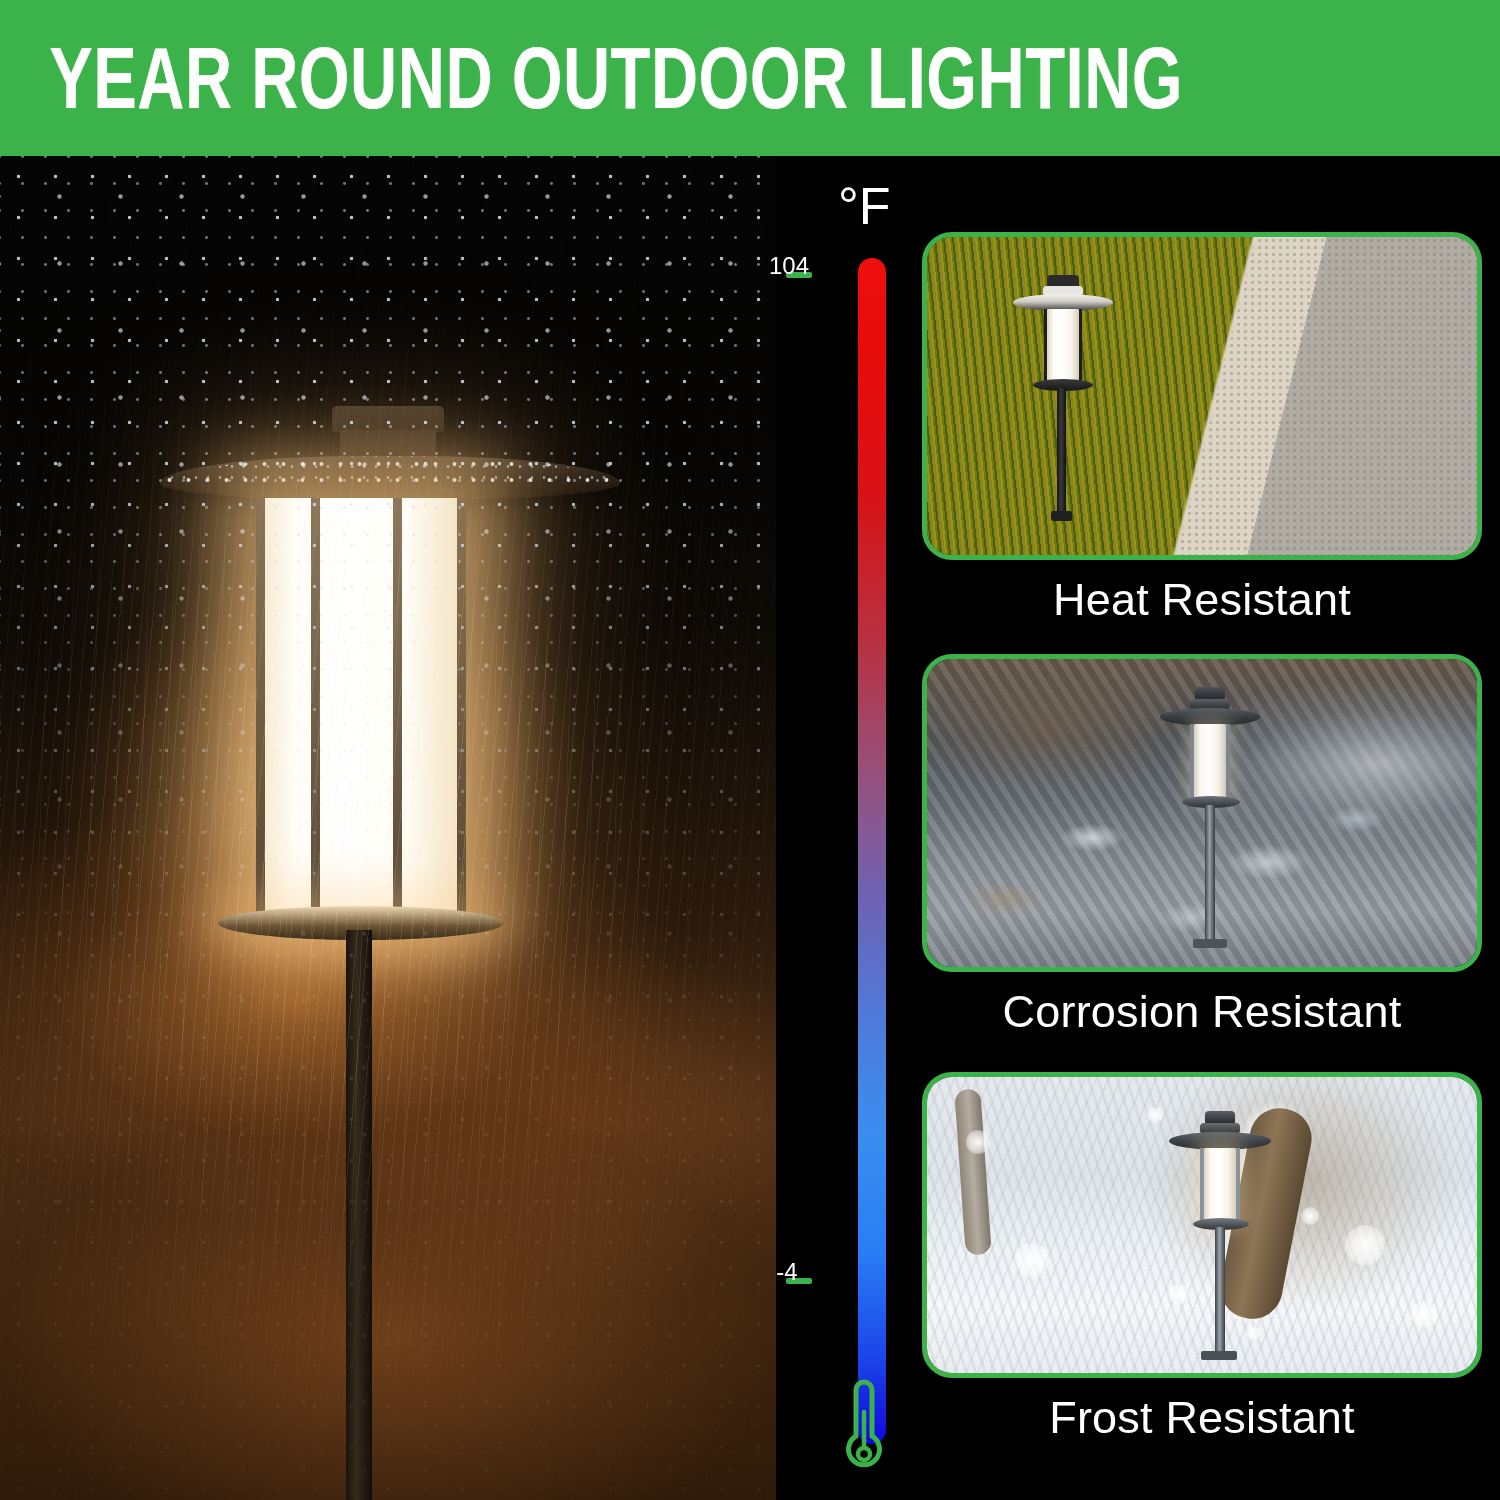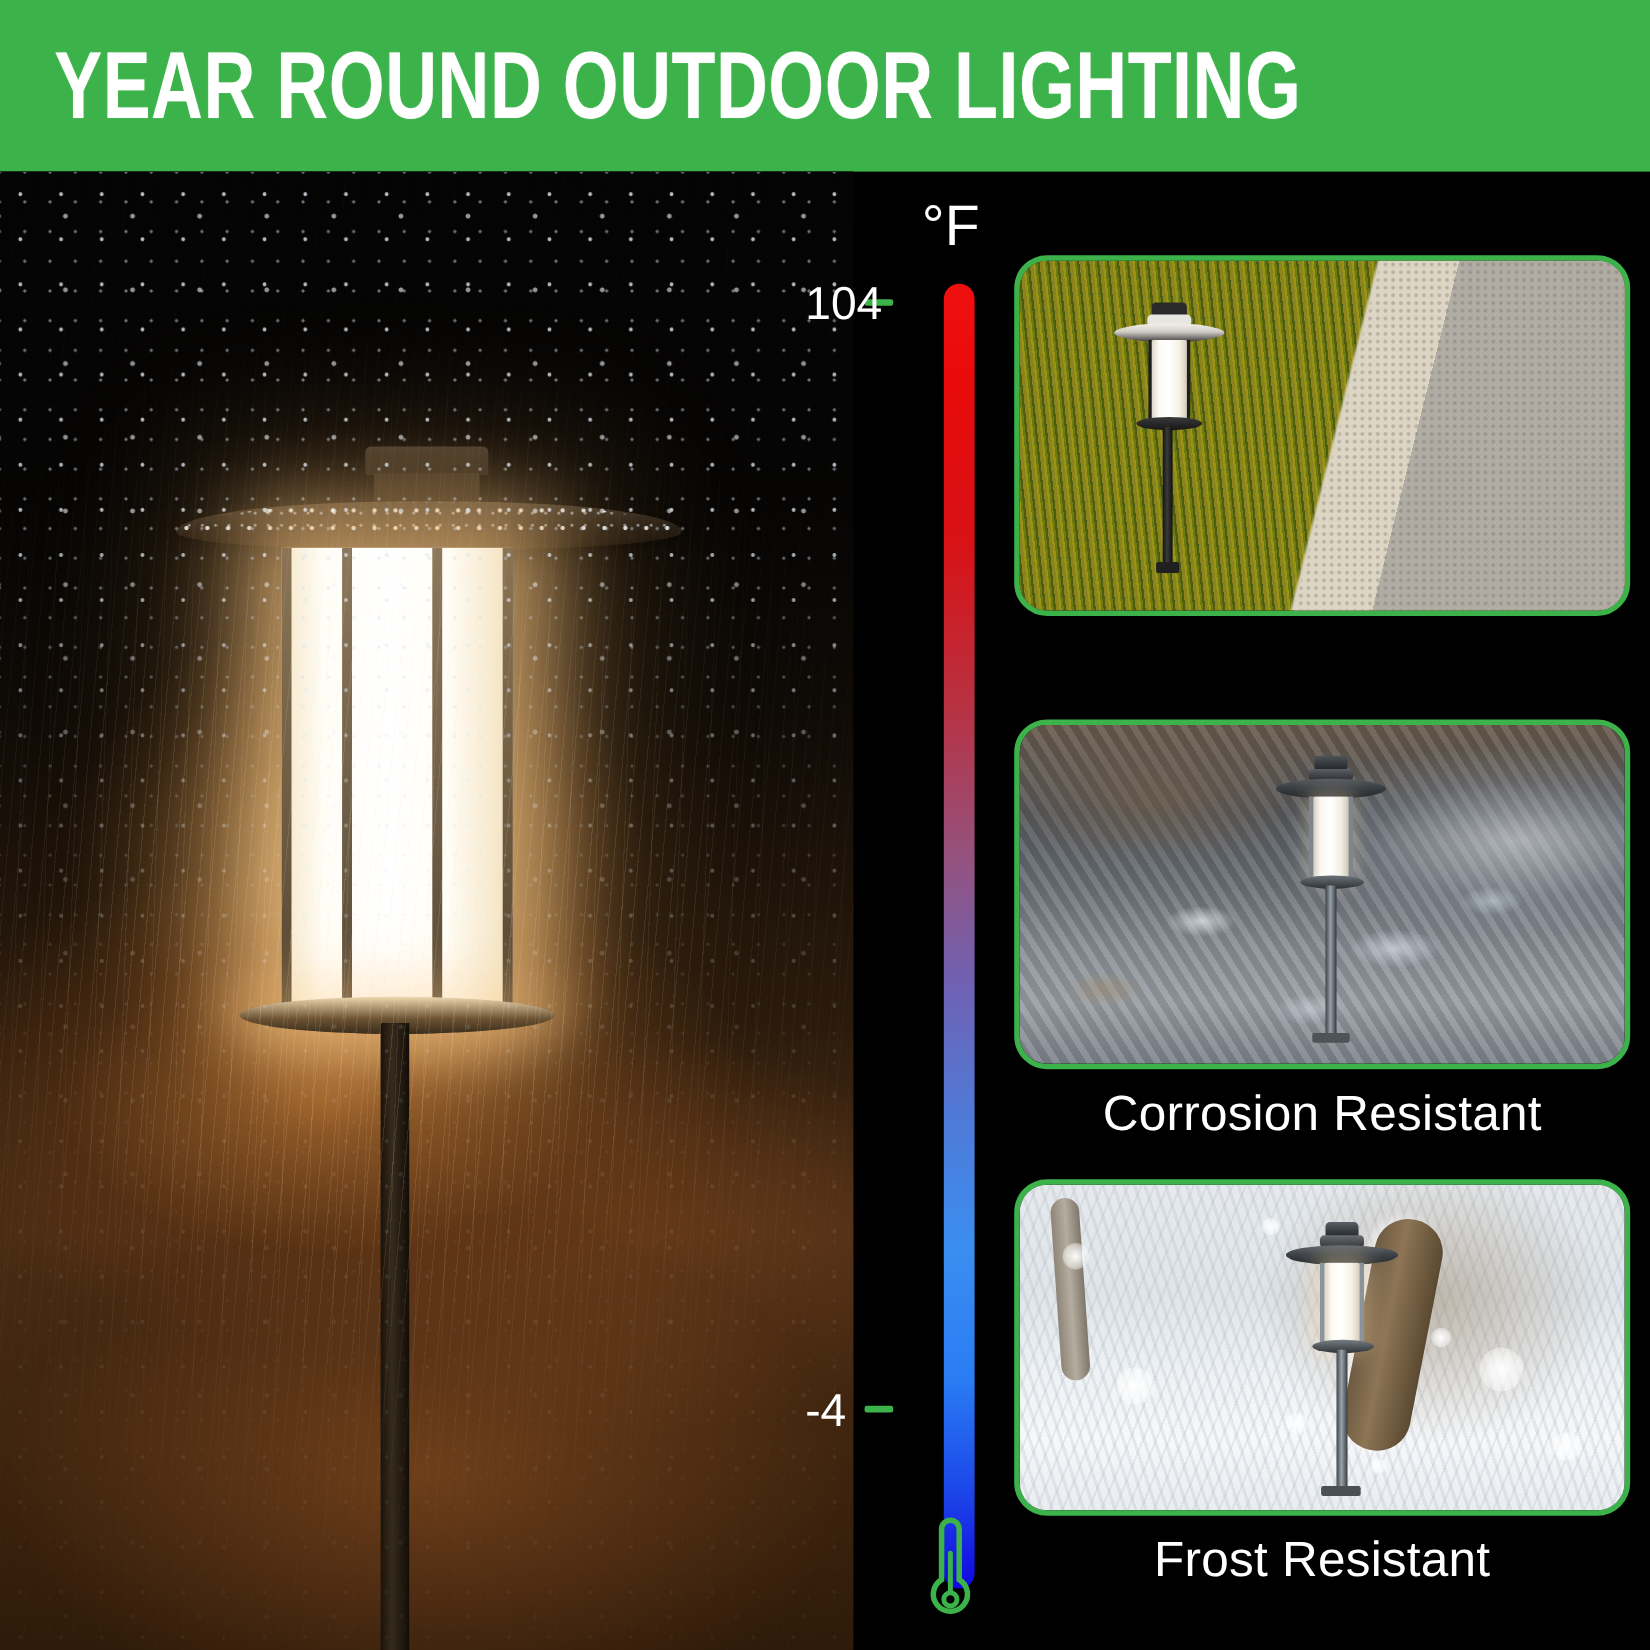--- a/index.html
+++ b/index.html
@@ -100,21 +100,21 @@
     font-size:52px; font-weight:400; letter-spacing:0px; }
   #thermo-bar {
     position:absolute; left:82px; top:102px; width:28px; height:1186px;
     border-radius:15px;
     background:linear-gradient(180deg,
       #ef0f0f 0%, #e80b0b 8%, #d81216 20%, #b93040 32%,
       #94527e 44%, #6e62b4 54%, #4f7ad8 64%, #3a8ef0 74%,
       #2a7cf4 84%, #1b43e8 93%, #1206e0 100%);
   }
   .thermo-tick { position:absolute; width:26px; height:6px; background:#3CB34A; border-radius:2px; }
-  .thermo-label { position:absolute; color:#fff; font-size:42px; font-weight:400; text-align:left; }
+  .thermo-label { position:absolute; color:#fff; font-size:24px; font-weight:400; text-align:center; }
   #thermo-icon { position:absolute; left:60px; top:1222px; width:56px; height:100px; }
 
   
   .feature { position:absolute; left:922px; width:560px; }
   .fcard {
     width:560px; border:5px solid #3CB34A; border-radius:30px; overflow:hidden;
     position:relative; background:#111;
   }
   .fcaption {
     color:#ffffff; font-size:45px; font-weight:400; text-align:center;
@@ -252,20 +252,21 @@
         <div class="cl-knob" style="left:40px; top:11px; width:40px; height:9px; background:#e8e6e0;"></div>
         <div class="cl-disc" style="left:10px; top:19px; width:100px; height:17px; background:linear-gradient(180deg,#f4f2ec 0%,#cfccc4 45%,#3a3a3a 100%);"></div>
         <div class="cl-shade" style="left:43px; top:34px; width:34px; height:74px;"></div>
         <div class="cl-rail" style="left:41px; top:34px; width:3px; height:74px; background:#1e1e1e;"></div>
         <div class="cl-rail" style="left:76px; top:34px; width:3px; height:74px; background:#1e1e1e;"></div>
         <div class="cl-ring" style="left:30px; top:104px; width:60px; height:12px; background:linear-gradient(180deg,#3a3a3a,#171717);"></div>
         <div class="cl-stem" style="left:54px; top:113px; width:9px; height:128px; background:linear-gradient(90deg,#141414,#3a3a3a 45%,#101010);"></div>
         <div class="cl-stake" style="left:48px; top:236px; width:21px; height:10px; background:#202020; border-radius:2px;"></div>
       </div>
     </div>
+    <div class="fcaption">Heat Resistant</div>
   </div>
 
   <div class="feature" style="top:654px;">
     <div class="fcard" style="height:318px;">
       <div class="scene" id="scene-corr"></div>
       <div id="scene-corr-rocks"></div>
 
       <div class="card-lamp" style="left:230px; top:28px; width:110px; height:280px;">
         <div class="cl-knob" style="left:38px; top:0;  width:30px; height:13px; background:linear-gradient(180deg,#4e5358,#23262a);"></div>
         <div class="cl-knob" style="left:33px; top:12px; width:40px; height:10px; background:linear-gradient(180deg,#5c6167,#2b2f33);"></div>

